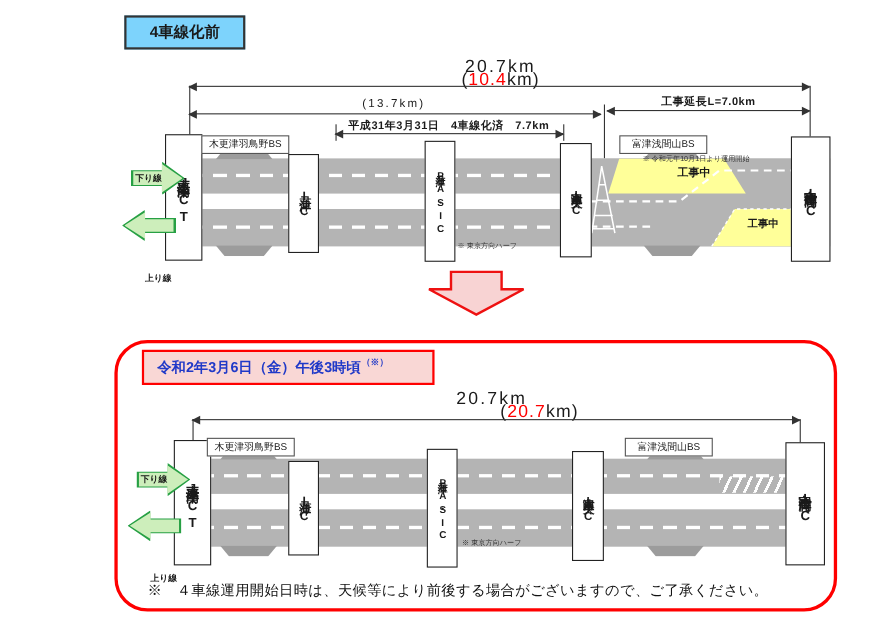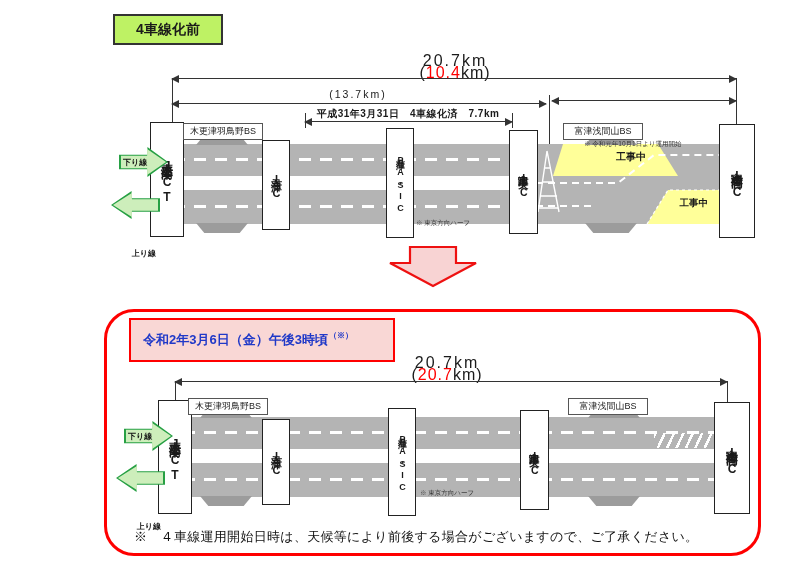--- a/index.html
+++ b/index.html
@@ -9,21 +9,21 @@
   .dim{position:absolute;height:0;border-top:1.3px solid #333;}
   .dim::before,.dim::after{content:"";position:absolute;top:-4.5px;width:0;height:0;
         border-top:4px solid transparent;border-bottom:4px solid transparent;}
   .dim::before{left:-1px;border-right:8px solid #333;}
   .dim::after{right:-1px;border-left:8px solid #333;}
   .vline{position:absolute;width:0;border-left:1.3px solid #333;}
   .dimlabel{position:absolute;text-align:center;font-size:16px;letter-spacing:2px;white-space:nowrap;}
   .dimlabel.bold{font-weight:bold;font-size:10px;letter-spacing:0.5px;}
   .red{color:#ff0000;}
   
-  .titlebox{position:absolute;border:2px solid #333;background:#bef264;display:flex;align-items:center;
+  .titlebox{position:absolute;border:2px solid #333;background:#7dd3fc;display:flex;align-items:center;
         justify-content:center;font-weight:bold;font-size:14px;}
   .legendbox{position:absolute;border:1.2px solid #444;background:#fff;display:flex;align-items:center;
         justify-content:center;font-weight:bold;font-size:9.5px;white-space:nowrap;}
   .bslabel{position:absolute;border:1px solid #555;background:#fff;display:flex;align-items:center;
         justify-content:center;font-size:9px;white-space:nowrap;z-index:6;}
   .tinynote{position:absolute;font-size:6.5px;color:#333;white-space:nowrap;z-index:6;}
   
   .road{position:absolute;background:#b4b4b4;z-index:1;}
   .median{position:absolute;background:#fff;z-index:2;}
   .dash{position:absolute;height:3px;z-index:2;
@@ -67,20 +67,21 @@
 
   <div class="dimlabel" style="left:355px;top:52px;width:200px;">20.7km</div>
   <div class="dimlabel" style="left:355px;top:64px;width:200px;letter-spacing:1px;"><span>(</span><span class="red">10.4</span><span>km)</span></div>
   <div class="dim" style="left:172px;top:78px;width:564px;"></div>
   <div class="vline" style="left:172px;top:78px;height:45px;"></div>
   <div class="vline" style="left:736px;top:78px;height:47px;"></div>
 
   <div class="dimlabel" style="left:258px;top:88px;width:200px;font-size:10.5px;">(13.7km)</div>
   <div class="dim" style="left:172px;top:103px;width:374px;"></div>
 
+  <div class="dimlabel bold" style="left:552px;top:85px;width:184px;">工事延長L=7.0km</div>
   <div class="dim" style="left:552px;top:100px;width:184px;"></div>
   <div class="vline" style="left:549px;top:95px;height:49px;"></div>
 
   <div class="dimlabel bold" style="left:278px;top:107px;width:260px;">平成31年3月31日　4車線化済　7.7km</div>
   <div class="dim" style="left:305px;top:121px;width:207px;"></div>
   <div class="vline" style="left:305px;top:113px;height:15px;"></div>
   <div class="vline" style="left:512px;top:113px;height:15px;"></div>
 
   <div class="bslabel" style="left:183px;top:123px;width:78px;height:15px;">木更津羽鳥野BS</div>
   <div class="bslabel" style="left:563px;top:123px;width:78px;height:15px;">富津浅間山BS</div>
@@ -136,27 +137,27 @@
   </div>
 
   <div class="tinynote" style="left:416px;top:219px;">※ 東京方向ハーフ</div>
 
   <svg style="left:388px;top:246px;z-index:7;" width="90" height="42" viewBox="0 0 90 42">
     <polygon points="22,1 68,1 68,17 88,17 45,40 2,17 22,17" fill="#f8d3d3" stroke="#ee1111" stroke-width="2.2"></polygon>
   </svg>
 
   <div class="redframe" style="left:104px;top:309px;width:657px;height:247px;"></div>
 
-  <div class="pinkheader" style="left:129px;top:318px;width:266px;height:44px;">
+  <div class="pinkheader" style="left:129px;top:318px;width:266px;height:32px;">
     <span>令和2年3月6日（金）午後3時頃</span>
     <span class="sup">（※）</span>
   </div>
 
   <div class="dimlabel" style="left:347px;top:354px;width:200px;">20.7km</div>
-  <div class="dimlabel" style="left:347px;top:366px;width:200px;letter-spacing:1px;"><span>(</span><span class="red">20.7</span><span>km)</span></div>
+  <div class="dimlabel" style="left:326px;top:366px;width:200px;letter-spacing:1px;text-align:right;"><span>(</span><span class="red">20.7</span><span>km)</span></div>
   <div class="dim" style="left:175px;top:381px;width:552px;"></div>
   <div class="vline" style="left:175px;top:381px;height:28px;"></div>
   <div class="vline" style="left:727px;top:381px;height:30px;"></div>
 
   <div class="bslabel" style="left:188px;top:398px;width:78px;height:15px;">木更津羽鳥野BS</div>
   <div class="bslabel" style="left:568px;top:398px;width:78px;height:15px;">富津浅間山BS</div>
 
   <div class="road" style="left:160px;top:417px;width:580px;height:80px;"></div>
   <div class="median" style="left:160px;top:449px;width:580px;height:14px;"></div>
   <div class="dash" style="left:162px;top:431px;width:576px;"></div>

